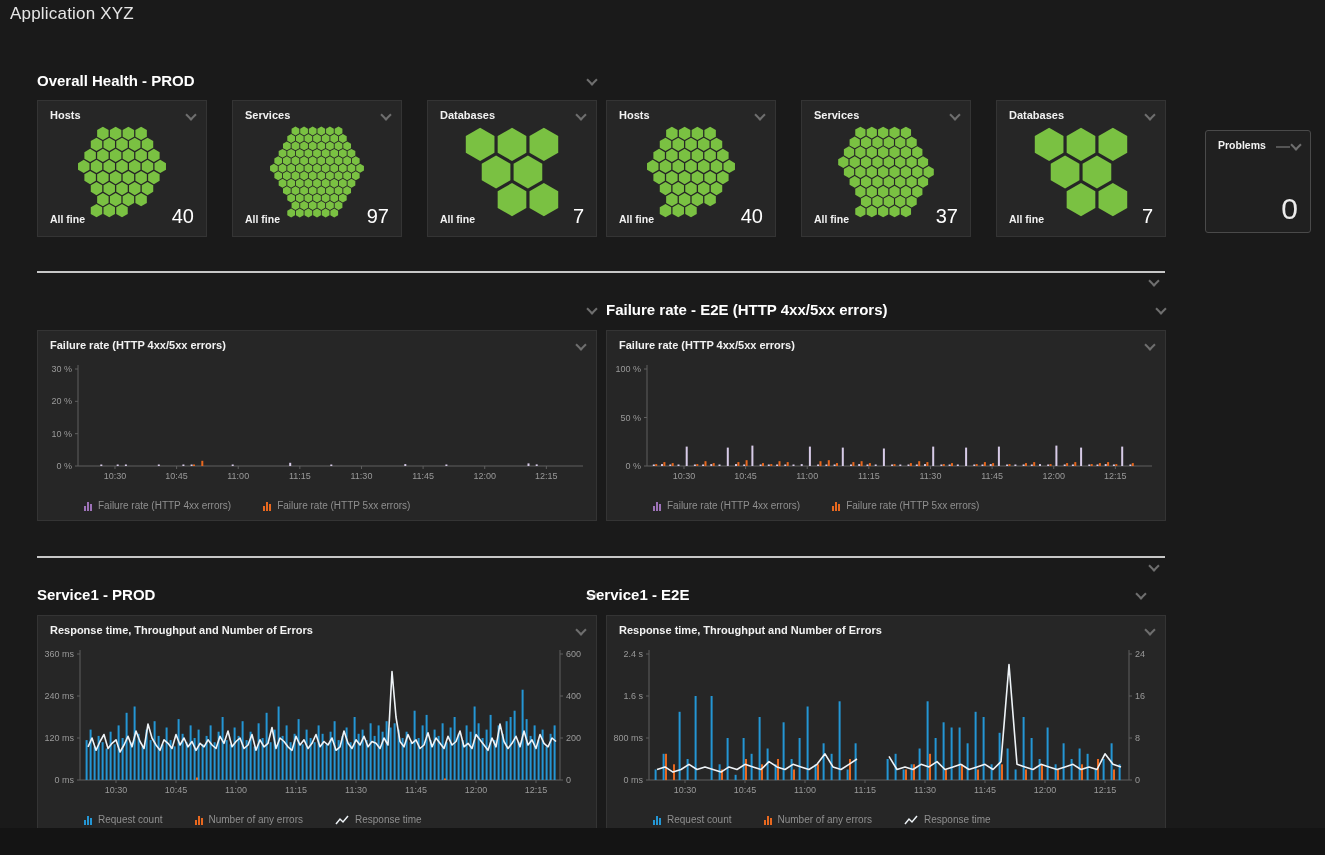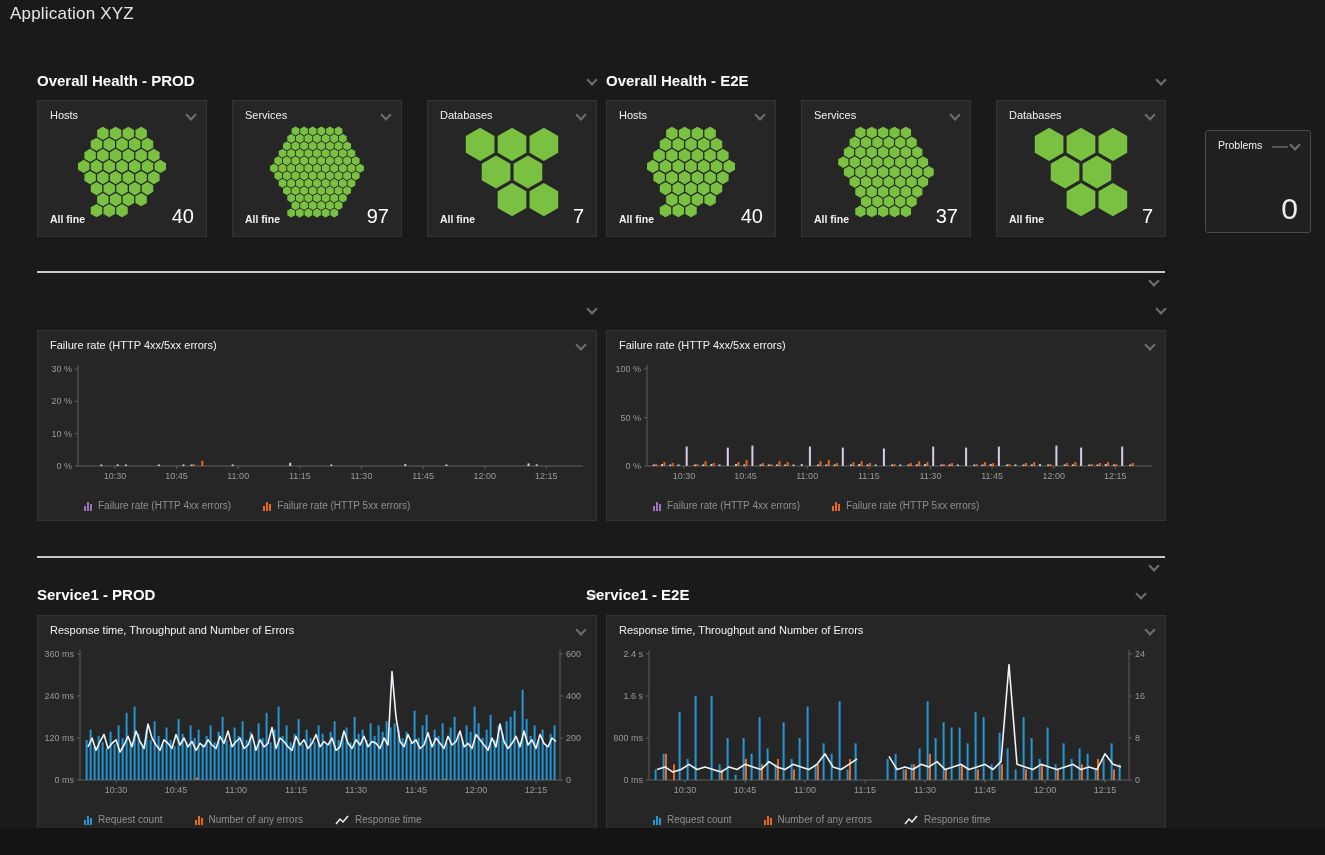--- a/index.html
+++ b/index.html
@@ -12,21 +12,21 @@
   .sec-header { position:absolute; height:20px; font-size:15px; font-weight:700; color:#fff; }
   .sec-header .chev { position:absolute; right:0; top:4px; }
 
   .chev { display:inline-block; width:11px; height:8px; position:relative; }
   .chev::after { content:""; position:absolute; left:2px; top:0; width:6px; height:6px;
     border-right:2px solid #6f6f6f; border-bottom:2px solid #6f6f6f; transform:rotate(45deg); }
 
   .tile { position:absolute; background:#262626; border:1px solid #343434; }
   .health-tile { width:170px; height:137px; }
   .tile-head { position:absolute; left:12px; top:8px; right:10px; display:flex; align-items:center; }
-  .tile-title { font-size:11px; font-weight:400; color:#f2f2f2; }
+  .tile-title { font-size:11px; font-weight:700; color:#f2f2f2; }
   .tile-head .chev { margin-left:auto; }
   .hive-wrap { position:absolute; left:0; right:0; top:24px; height:94px; display:flex; align-items:center; justify-content:center; }
   .tile-foot { position:absolute; left:12px; right:12px; bottom:8px; display:flex; align-items:baseline; }
   .status-label { font-size:10.5px; font-weight:700; color:#f2f2f2; }
   .count-num { margin-left:auto; font-size:20px; font-weight:300; color:#fff; }
 
   .problems-tile { width:106px; height:103px; background:#202020; border:1px solid #4a4a4a; border-radius:3px; }
   .problems-tile .tile-title { font-size:10.5px; }
   .problems-dash { width:16px; height:2px; background:#555; margin-left:10px; margin-top:3px; }
   .problems-value { position:absolute; right:12px; bottom:6px; font-size:30px; font-weight:200; color:#ececec; }
@@ -47,24 +47,20 @@
 </style>
 </head>
 <body>
 
 <div class="page">
 
   <div class="app-title">Application XYZ</div>
 
   <div class="sec-header" style="left:37px; top:72px; width:560px;">
     <span>Overall Health - PROD</span>
-    <span class="chev"></span>
-  </div>
-  <div class="sec-header" style="left:606px; top:72px; width:560px;">
-    <span>Overall Health - E2E</span>
     <span class="chev"></span>
   </div>
 
   <div id="mount-health-prod">
       <div class="tile health-tile" style="left: 37px; top: 100px;">
     <div class="tile-head">
       <span class="tile-title">Hosts</span>
       <span class="chev"></span>
     </div>
     <div class="hive-wrap">
@@ -407,20 +403,21 @@
     <div class="problems-value">0</div>
   </div>
 
   <div class="divider" style="top:271px;"></div>
   <span class="chev divider-chev" style="left:1148px; top:277px;"></span>
 
   <div class="sec-header" style="left:37px; top:301px; width:560px;">
     <span class="chev"></span>
   </div>
   <div class="sec-header" style="left:606px; top:301px; width:560px;">
+    <span>Failure rate - E2E (HTTP 4xx/5xx errors)</span>
     <span class="chev"></span>
   </div>
 
   <div class="tile chart-tile failure" style="left:37px; top:330px;" id="tile-failure-prod">
       <div class="tile-head">
         <span class="tile-title">Failure rate (HTTP 4xx/5xx errors)</span>
         <span class="chev"></span>
       </div>
       <svg width="560" height="150" class="chart-canvas" style="top: 24px;">
         <line x1="40" y1="10" x2="40" y2="111" stroke="#5f5f5f" stroke-width="1"></line>

